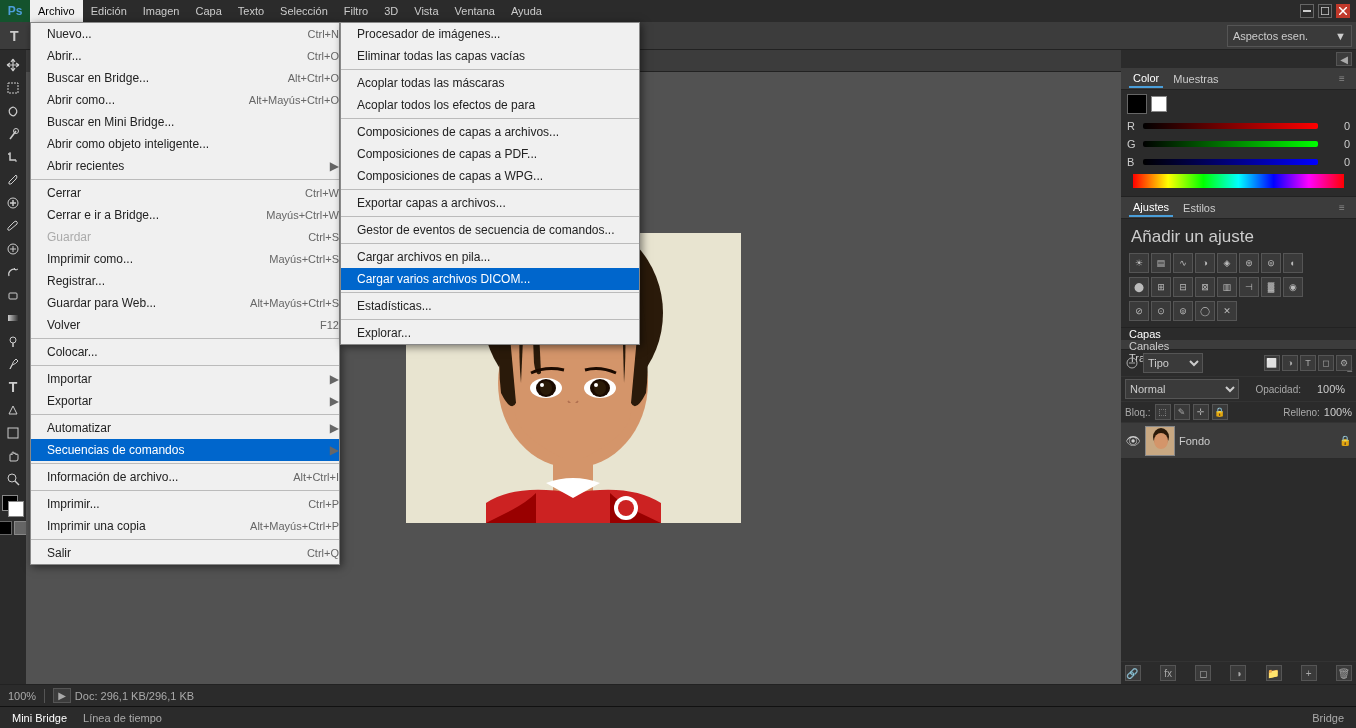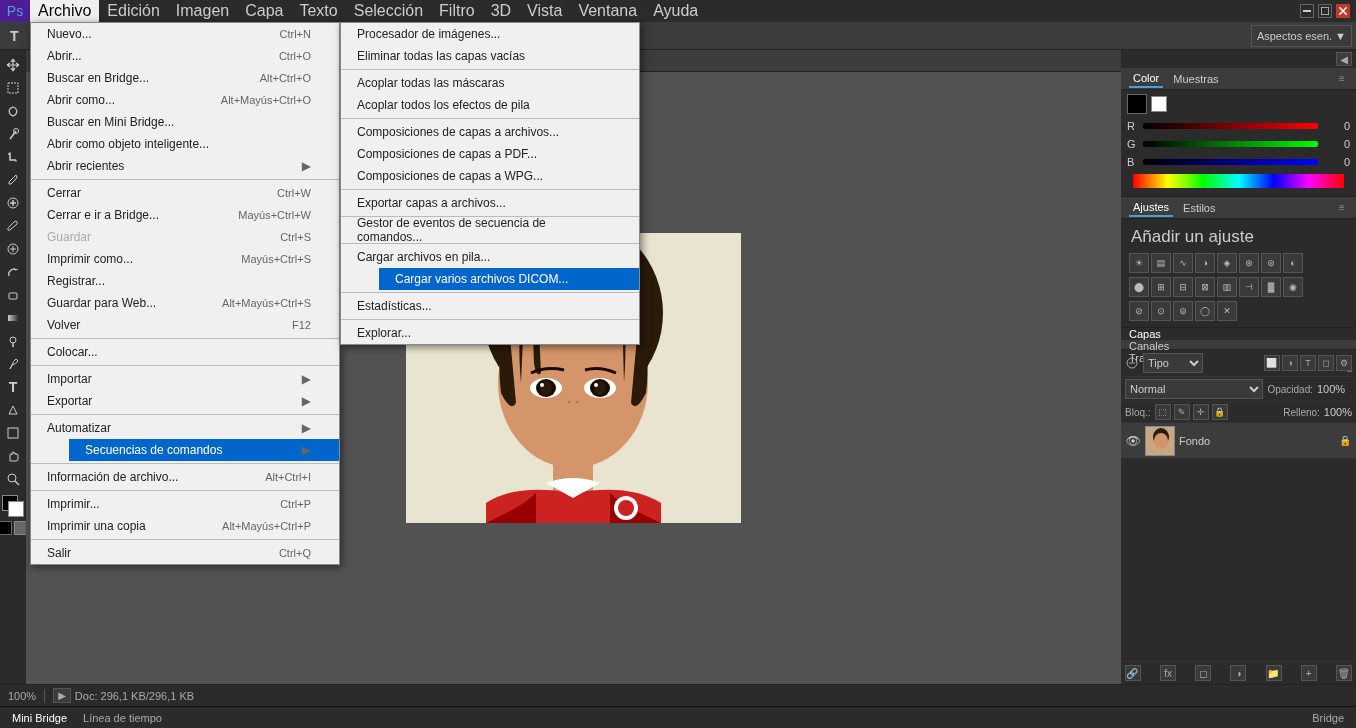--- a/index.html
+++ b/index.html
@@ -19,37 +19,37 @@
       height: 22px;
       background: #2b2b2b;
       display: flex;
       align-items: center;
       position: relative;
       z-index: 1000;
     }
     .ps-logo {
       width: 30px;
       height: 22px;
-      background: #4c1d95;
+      background: #14532d;
       display: flex;
       align-items: center;
       justify-content: center;
       color: #4c9ed9;
-      font-weight: normal;
-      font-size: 14px;
+      font-weight: bold;
+      font-size: 12px;
       flex-shrink: 0;
     }
     .menu-item {
       padding: 3px 8px;
       height: 22px;
       display: flex;
       align-items: center;
       cursor: pointer;
       color: #ccc;
-      font-size: 16px;
+      font-size: 11px;
     }
     .menu-item.open-menu {
       background: #f0f0f0;
       color: #000;
     }
 
     
     #toolbar-top {
       width: 100%;
       height: 28px;
@@ -278,21 +278,21 @@
       border: 1px solid #555;
       color: #ccc;
       font-size: 11px;
       height: 20px;
       width: 60px;
     }
     .layers-mode-row {
       display: flex;
       align-items: center;
       padding: 2px 4px;
-      gap: 4px;
+      gap: 16px;
       border-bottom: 1px solid #333;
     }
     .mode-select {
       background: #3a3a3a;
       border: 1px solid #555;
       color: #ccc;
       font-size: 11px;
       height: 20px;
       flex: 1;
     }
@@ -389,27 +389,27 @@
       background: #f0f0f0;
       border: 1px solid #888;
       z-index: 2000;
       box-shadow: 2px 2px 8px rgba(0,0,0,0.5);
       color: #222;
       font-size: 12px;
     }
     .menu-dropdown-item {
       display: flex;
       align-items: center;
-      padding: 3px 28px 3px 16px;
+      padding: 3px 0 3px 16px;
       height: 22px;
       cursor: pointer;
       position: relative;
       justify-content: space-between;
     }
-    .menu-dropdown-item.highlighted { background: #0066cc; color: #fff; margin-left: 38px; }
+    .menu-dropdown-item.highlighted { background: #0066cc; color: #fff; }
     .menu-dropdown-item.separator { height: 1px; background: #bbb; padding: 0; margin: 2px 0; cursor: default; }
     .menu-item-shortcut { color: #666; font-size: 11px; }
     .menu-arrow { color: #666; }
     .menu-dropdown-item.disabled { color: #aaa; cursor: default; }
 
     
     #secuencias-submenu {
       position: fixed;
       top: 22px;
       left: 340px;
@@ -550,21 +550,21 @@
     <span>Procesador de imágenes...</span>
   </div>
   <div class="menu-dropdown-item">
     <span>Eliminar todas las capas vacías</span>
   </div>
   <div class="menu-dropdown-item separator"></div>
   <div class="menu-dropdown-item">
     <span>Acoplar todas las máscaras</span>
   </div>
   <div class="menu-dropdown-item">
-    <span>Acoplar todos los efectos de pila</span>
+    <span>Acoplar todos los efectos de para</span>
   </div>
   <div class="menu-dropdown-item separator"></div>
   <div class="menu-dropdown-item">
     <span>Composiciones de capas a archivos...</span>
   </div>
   <div class="menu-dropdown-item">
     <span>Composiciones de capas a PDF...</span>
   </div>
   <div class="menu-dropdown-item">
     <span>Composiciones de capas a WPG...</span>
@@ -678,21 +678,21 @@
       </svg>
   </div>
   <div class="toolbar-separator"></div>
   <div class="toolbar-btn">
     <svg width="14" height="14">
         <rect x="1" y="1" width="12" height="12" fill="none" stroke="#ccc" stroke-width="1"></rect>
         <text x="3" y="10" font-size="8" fill="#ccc">¶</text>
       </svg>
   </div>
   <div style="flex:1;"></div>
-  <div class="toolbar-btn" style="min-width:100px;background:#3a3a3a;border:1px solid #555;">
+  <div class="toolbar-btn" style="min-width:100px;background:#3a3a3a;border:1px solid #555;gap:24px;">
     <span>Aspectos esen.</span>
     <span style="margin-left:3px;">▼</span>
   </div>
 </div>
 
 <div id="main-layout">
 
   <div id="left-tools">
     <div class="tool-btn">
       <svg width="14" height="14">

